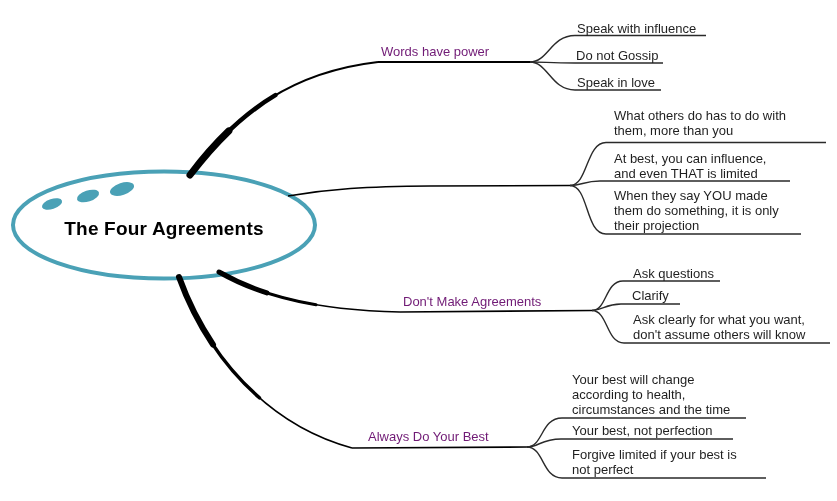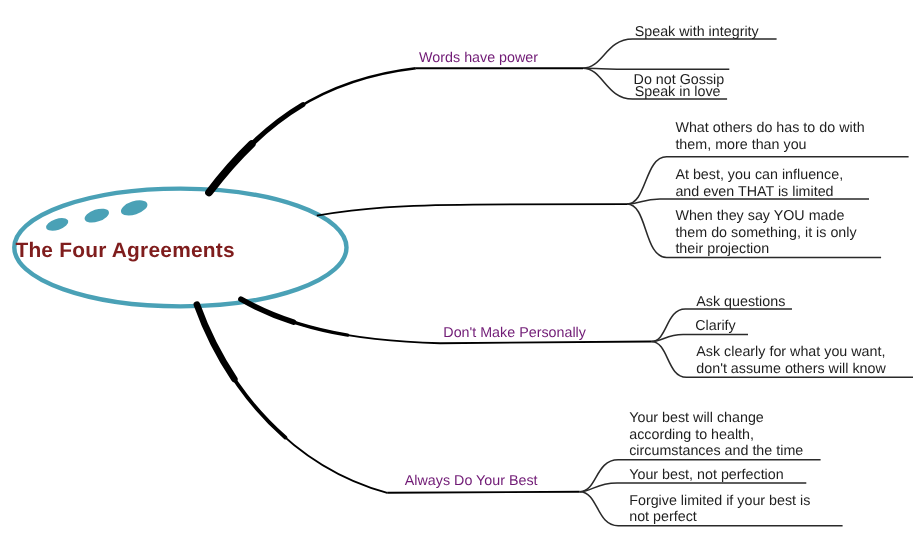--- a/index.html
+++ b/index.html
@@ -13,23 +13,23 @@
   .stage svg{position:absolute;left:0;top:0;}
   .t{
     position:absolute;
     white-space:pre-line;
     color:#2e2e2e;
     cursor:default;
   }
   .central{
     font-size:19px;
     font-weight:bold;
-    color:#7f1d1d;
+    color:#000000;
     width:300px;
-    text-align:left;
+    text-align:center;
     letter-spacing:.2px;
   }
   .topic{
     font-size:13px;
     line-height:16px;
     color:#701a75;
   }
   .topic.centered{text-align:center;width:170px;}
   .child{
     font-size:13px;
@@ -92,33 +92,33 @@
     <g fill="none" stroke="#2a2a2a" stroke-width="1.4">
       <path d="M 527 447 C 543 447 541 418 562 418 L 746 418"></path>
       <path d="M 527 447 C 539 447 541 439 561 439 L 733 439"></path>
       <path d="M 527 447 C 544 447 542 478 562 478 L 766 478"></path>
     </g>
   </svg>
 
   <div class="t central" style="left:14px;top:218px;">The Four Agreements</div>
 
   <div class="t topic" style="left:381px;top:44px;">Words have power</div>
-  <div class="t child" style="left:577px;top:21px;">Speak with integrity</div>
-  <div class="t child" style="left:576px;top:64px;">Do not Gossip</div>
+  <div class="t child" style="left:577px;top:21px;">Speak with influence</div>
+  <div class="t child" style="left:576px;top:48px;">Do not Gossip</div>
   <div class="t child" style="left:577px;top:75px;">Speak in love</div>
 
   <div class="t child" style="left:614px;top:108px;">What others do has to do with
 them, more than you</div>
   <div class="t child" style="left:614px;top:151px;">At best, you can influence,
 and even THAT is limited</div>
   <div class="t child" style="left:614px;top:188px;">When they say YOU made
 them do something, it is only
 their projection</div>
 
-  <div class="t topic" style="left:403px;top:294px;">Don't Make Personally</div>
+  <div class="t topic" style="left:403px;top:294px;">Don't Make Agreements</div>
   <div class="t child" style="left:633px;top:266px;">Ask questions</div>
   <div class="t child" style="left:632px;top:288px;">Clarify</div>
   <div class="t child" style="left:633px;top:312px;">Ask clearly for what you want,
 don't assume others will know</div>
 
   <div class="t child" style="left:572px;top:372px;">Your best will change
 according to health,
 circumstances and the time</div>
   <div class="t topic" style="left:368px;top:429px;">Always Do Your Best</div>
   <div class="t child" style="left:572px;top:423px;">Your best, not perfection</div>

